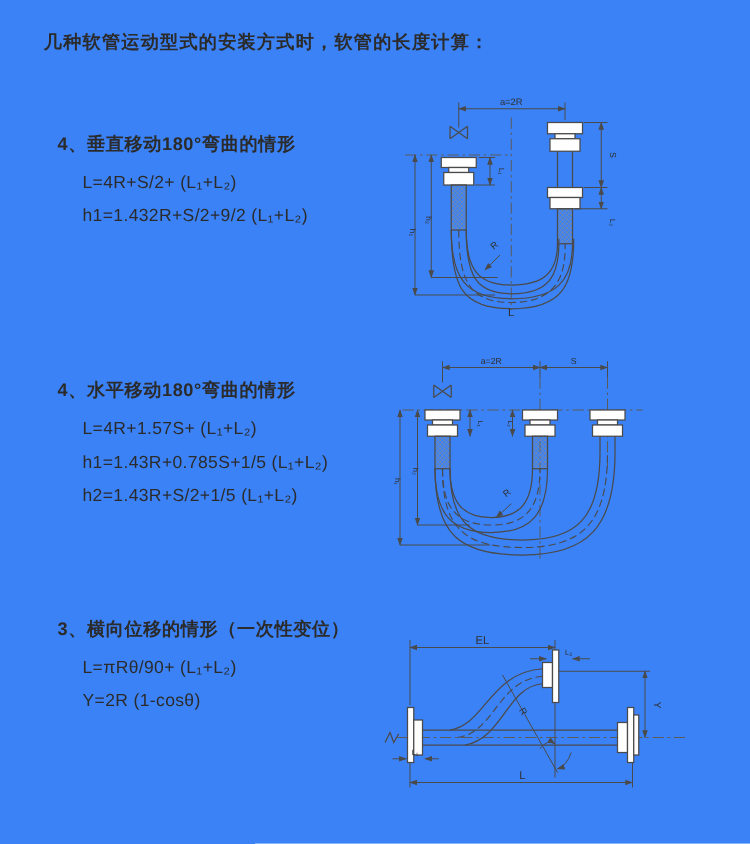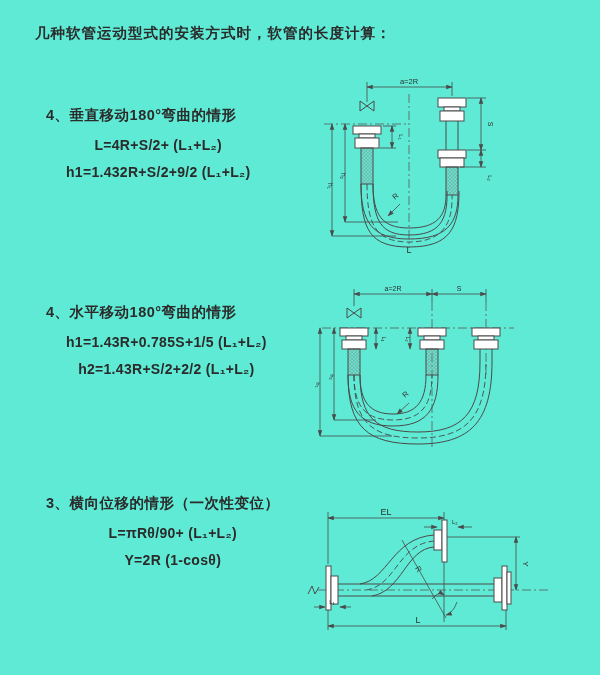--- a/index.html
+++ b/index.html
@@ -1,21 +1,21 @@
 <!DOCTYPE html>
 <html><head>
 <meta charset="utf-8">
 <style>
   html,body{margin:0;padding:0;background:#ffffff;}
-  #page{position:relative;width:600px;height:675px;background:#5eead4;overflow:hidden;
+  #page{position:relative;width:600px;height:675px;background:#3b82f6;overflow:hidden;
         font-family:"Liberation Sans",sans-serif;color:#2b2b2b;}
   .title{position:absolute;left:35px;top:24px;font-size:14.5px;font-weight:bold;letter-spacing:1px;}
   .section{position:absolute;left:46px;}
   .heading{font-size:14.5px;font-weight:bold;letter-spacing:0.5px;}
-  .formula{margin:12px 0 0 20px;font-size:14px;font-weight:bold;letter-spacing:0.3px;height:15px;text-align:center;}
+  .formula{margin:12px 0 0 20px;font-size:14px;font-weight:normal;letter-spacing:0.3px;height:15px;}
   .diag{position:absolute;}
   
   .ln{stroke:#4a4a4a;stroke-width:1;fill:none;}
   .fit{stroke:#4a4a4a;stroke-width:1;fill:#fefefe;}
   .dim{stroke:#4a4a4a;stroke-width:0.8;fill:none;}
   .cdash{stroke:#5a5a5a;stroke-width:0.8;stroke-dasharray:9 3 2 3;fill:none;}
   .hdash{stroke:#4a4a4a;stroke-width:0.9;stroke-dasharray:6 3;fill:none;}
   text.lbl{fill:#2f2f2f;font-family:"Liberation Sans",sans-serif;}
 </style>
 </head>
@@ -26,22 +26,23 @@
   <div class="title">几种软管运动型式的安装方式时，软管的长度计算：</div>
 
   <div class="section" style="top:106px;">
     <div class="heading">4、垂直移动180°弯曲的情形</div>
     <div class="formula">L=4R+S/2+ (L₁+L₂)</div>
     <div class="formula">h1=1.432R+S/2+9/2 (L₁+L₂)</div>
   </div>
 
   <div class="section" style="top:303px;">
     <div class="heading">4、水平移动180°弯曲的情形</div>
+    <div class="formula">L=4R+1.57S+ (L₁+L₂)</div>
     <div class="formula">h1=1.43R+0.785S+1/5 (L₁+L₂)</div>
-    <div class="formula">h2=1.43R+S/2+2/2 (L₁+L₂)</div>
+    <div class="formula">h2=1.43R+S/2+1/5 (L₁+L₂)</div>
   </div>
 
   <div class="section" style="top:494px;">
     <div class="heading">3、横向位移的情形（一次性变位）</div>
     <div class="formula">L=πRθ/90+ (L₁+L₂)</div>
     <div class="formula">Y=2R (1-cosθ)</div>
   </div>
 
   <svg class="diag" style="left:310px;top:74px;" width="240" height="180" viewBox="0 0 240 180">
     <defs>

